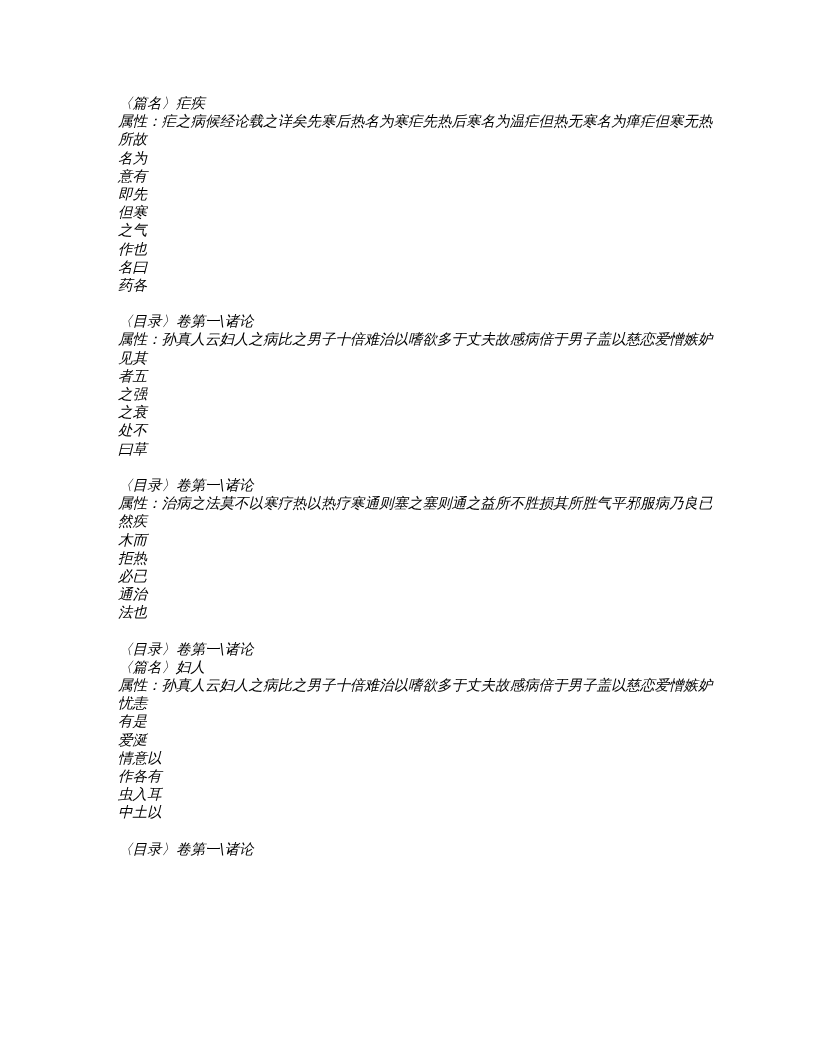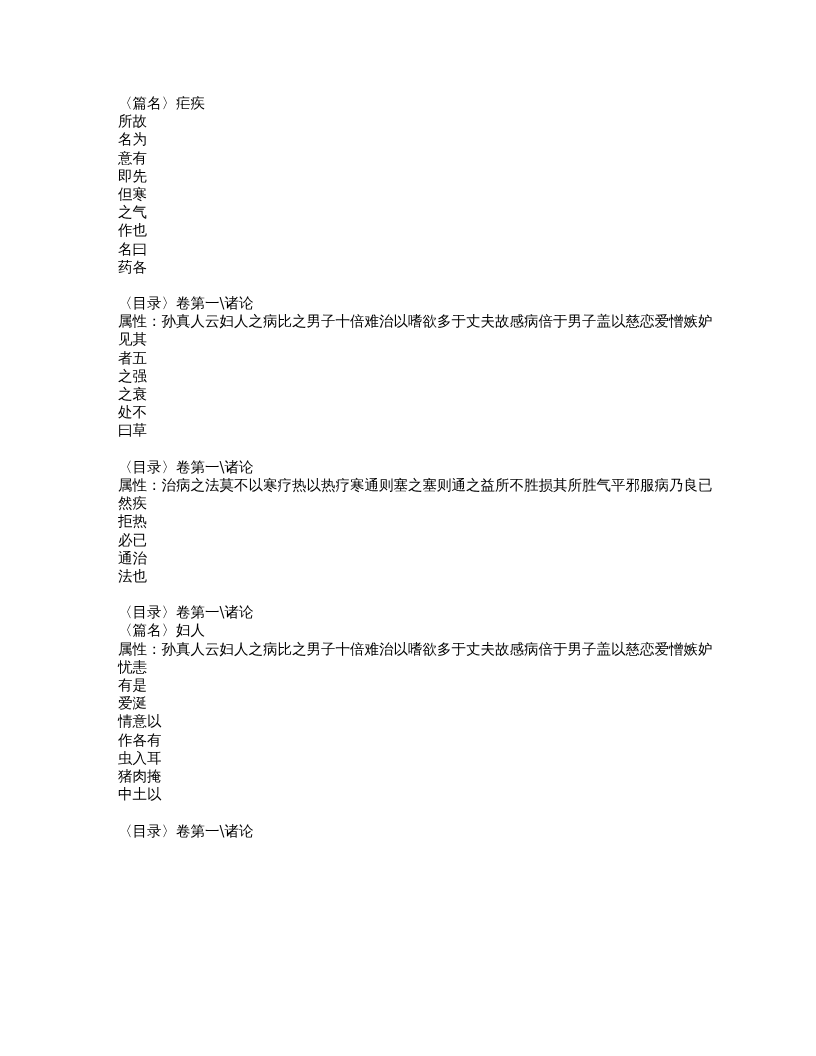--- a/index.html
+++ b/index.html
@@ -7,30 +7,31 @@
   .page {
     position: absolute;
     left: 118px;
     top: 94px;
     width: 600px;
     font-family: "DejaVu Serif", "Liberation Serif", serif;
     font-size: 14.5px;
     line-height: 18.2px;
     color: #000000;
   }
-  .entry { margin: 0 0 18.2px 0; }
+  .entry { margin: 0 0 18.2px 0; font-style: italic; }
   .line { display: block; white-space: nowrap; height: 18.2px; }
 </style>
 </head>
 <body>
 
 <div class="page">
 
   <div class="entry">
     <span class="line">〈篇名〉疟疾</span>
+    <span class="line">属性：疟之病候经论载之详矣先寒后热名为寒疟先热后寒名为温疟但热无寒名为瘅疟但寒无热</span>
     <span class="line">所故</span>
     <span class="line">名为</span>
     <span class="line">意有</span>
     <span class="line">即先</span>
     <span class="line">但寒</span>
     <span class="line">之气</span>
     <span class="line">作也</span>
     <span class="line">名曰</span>
     <span class="line">药各</span>
   </div>
@@ -43,37 +44,37 @@
     <span class="line">之强</span>
     <span class="line">之衰</span>
     <span class="line">处不</span>
     <span class="line">曰草</span>
   </div>
 
   <div class="entry">
     <span class="line">〈目录〉卷第一\诸论</span>
     <span class="line">属性：治病之法莫不以寒疗热以热疗寒通则塞之塞则通之益所不胜损其所胜气平邪服病乃良已</span>
     <span class="line">然疾</span>
+    <span class="line">木而</span>
     <span class="line">拒热</span>
     <span class="line">必已</span>
     <span class="line">通治</span>
     <span class="line">法也</span>
   </div>
 
   <div class="entry">
     <span class="line">〈目录〉卷第一\诸论</span>
     <span class="line">〈篇名〉妇人</span>
     <span class="line">属性：孙真人云妇人之病比之男子十倍难治以嗜欲多于丈夫故感病倍于男子盖以慈恋爱憎嫉妒</span>
     <span class="line">忧恚</span>
     <span class="line">有是</span>
     <span class="line">爱涎</span>
     <span class="line">情意以</span>
     <span class="line">作各有</span>
     <span class="line">虫入耳</span>
-    <span class="line">猪肉掩</span>
     <span class="line">中土以</span>
   </div>
 
   <div class="entry">
     <span class="line">〈目录〉卷第一\诸论</span>
   </div>
 
 </div>
 
 </body></html>

